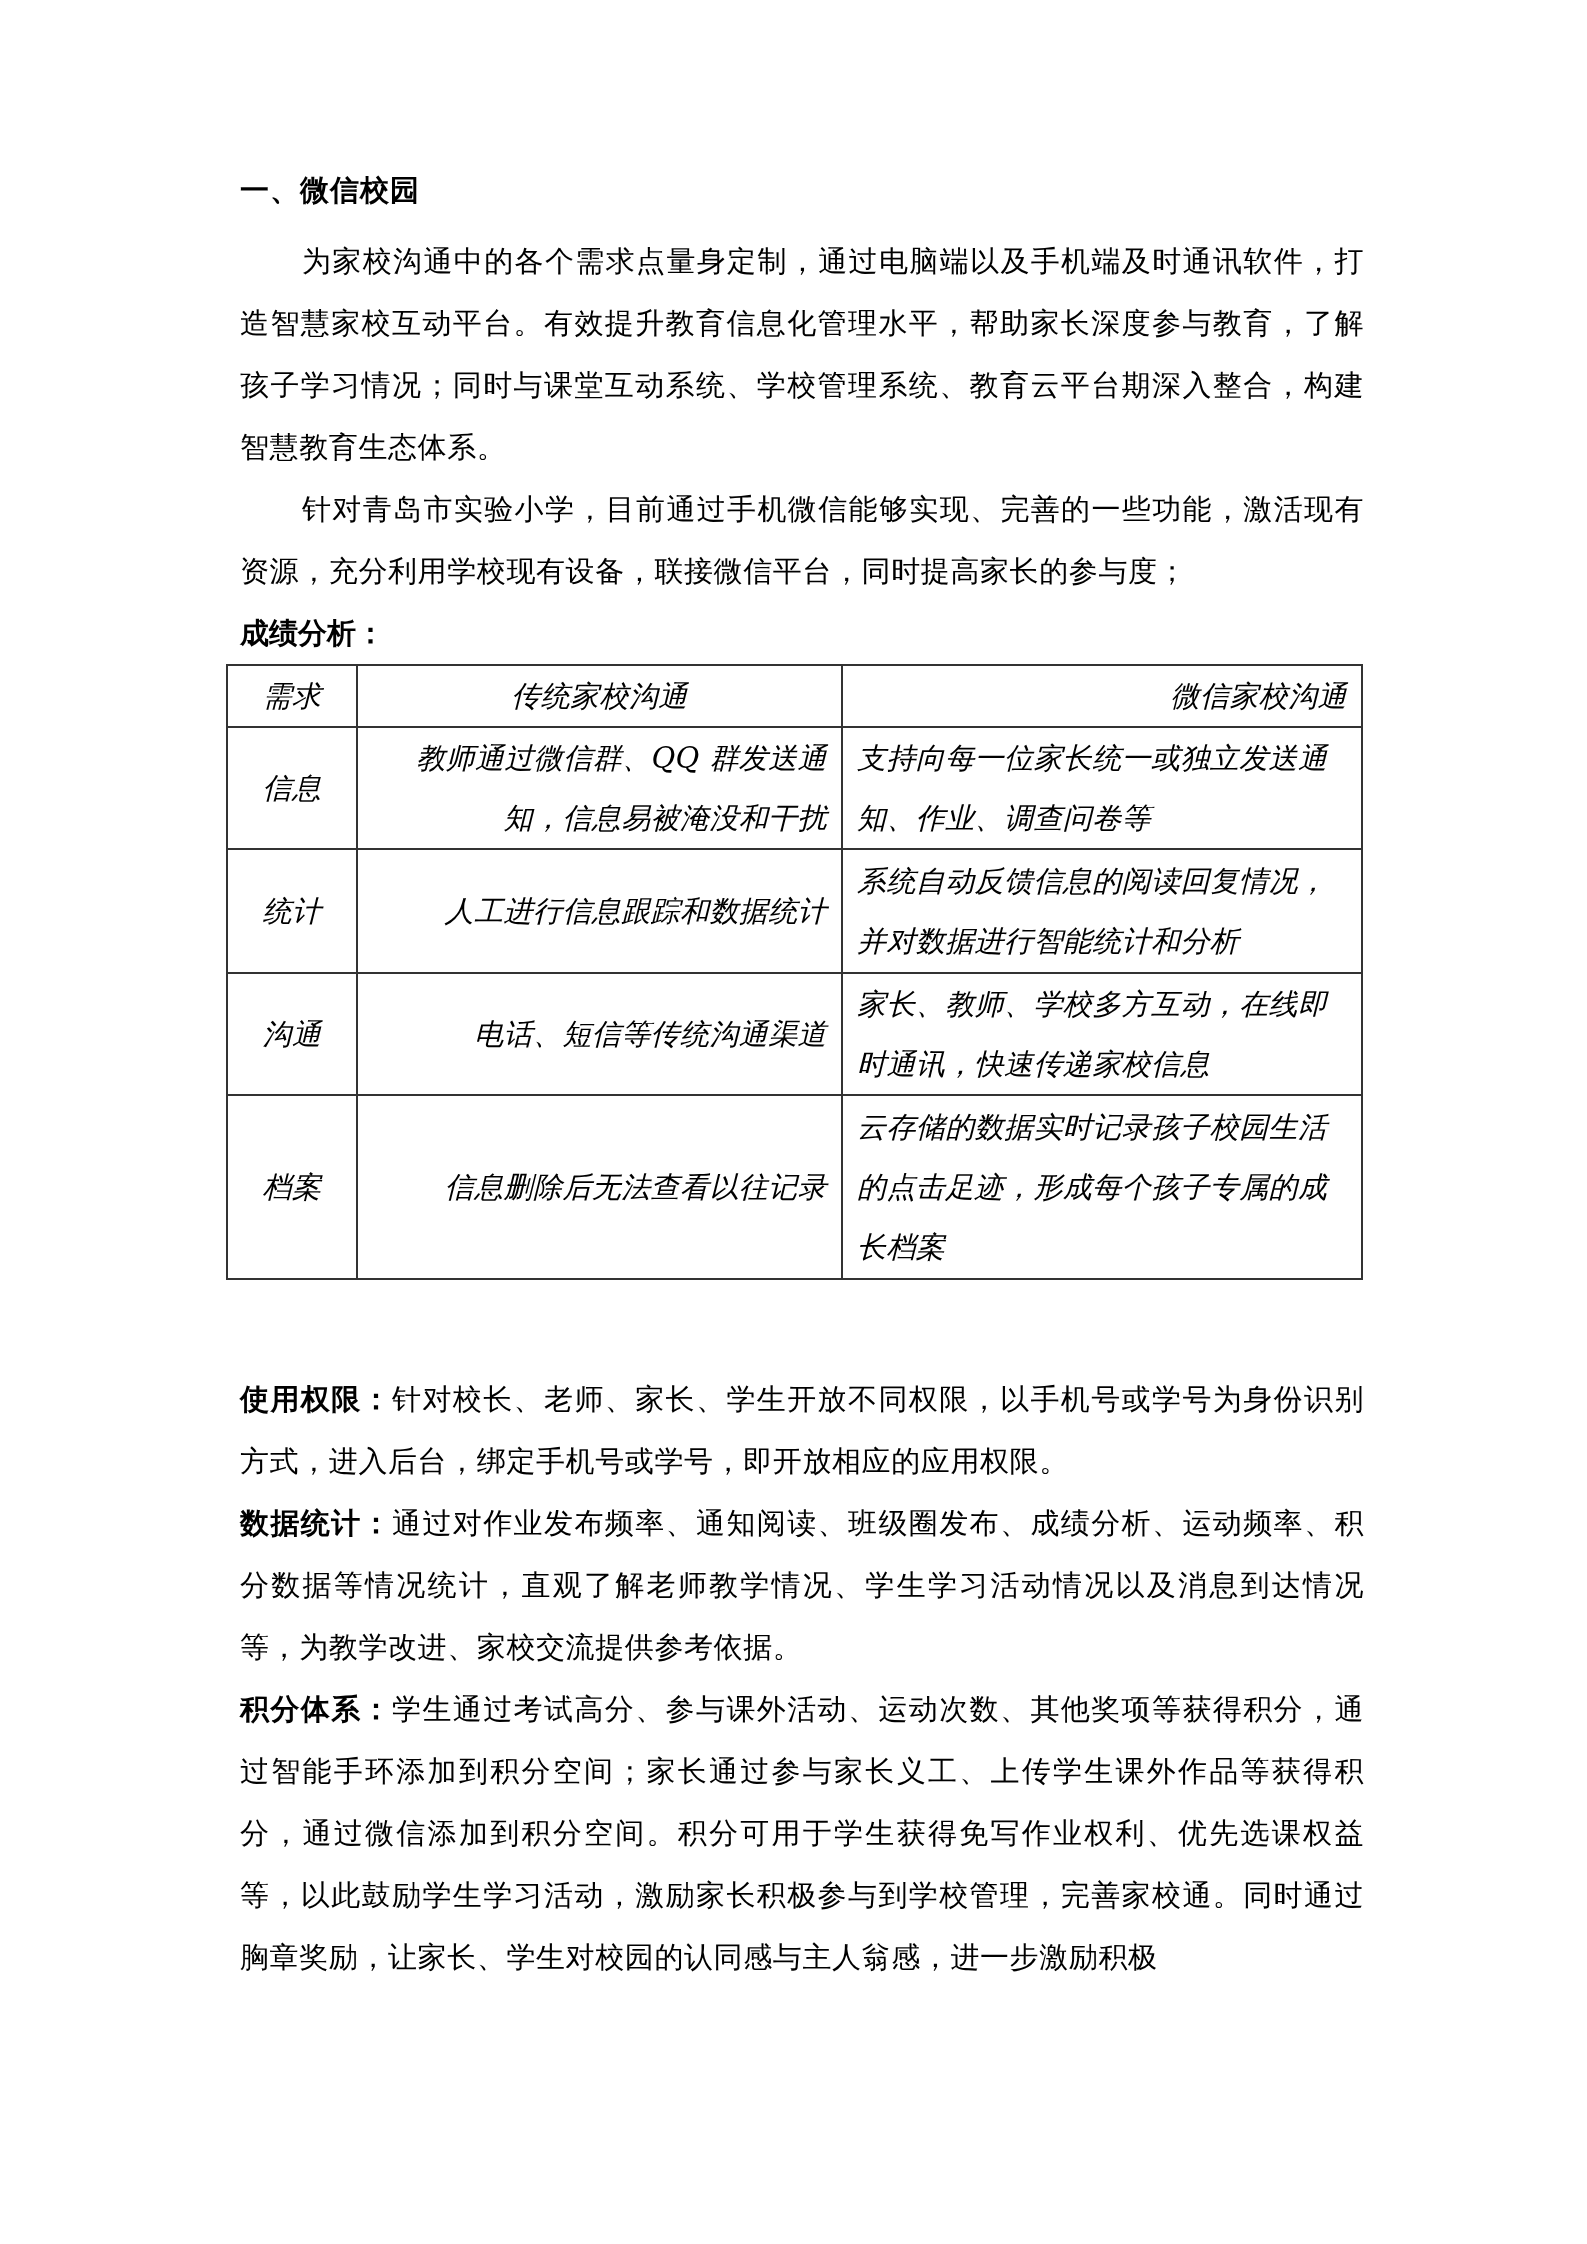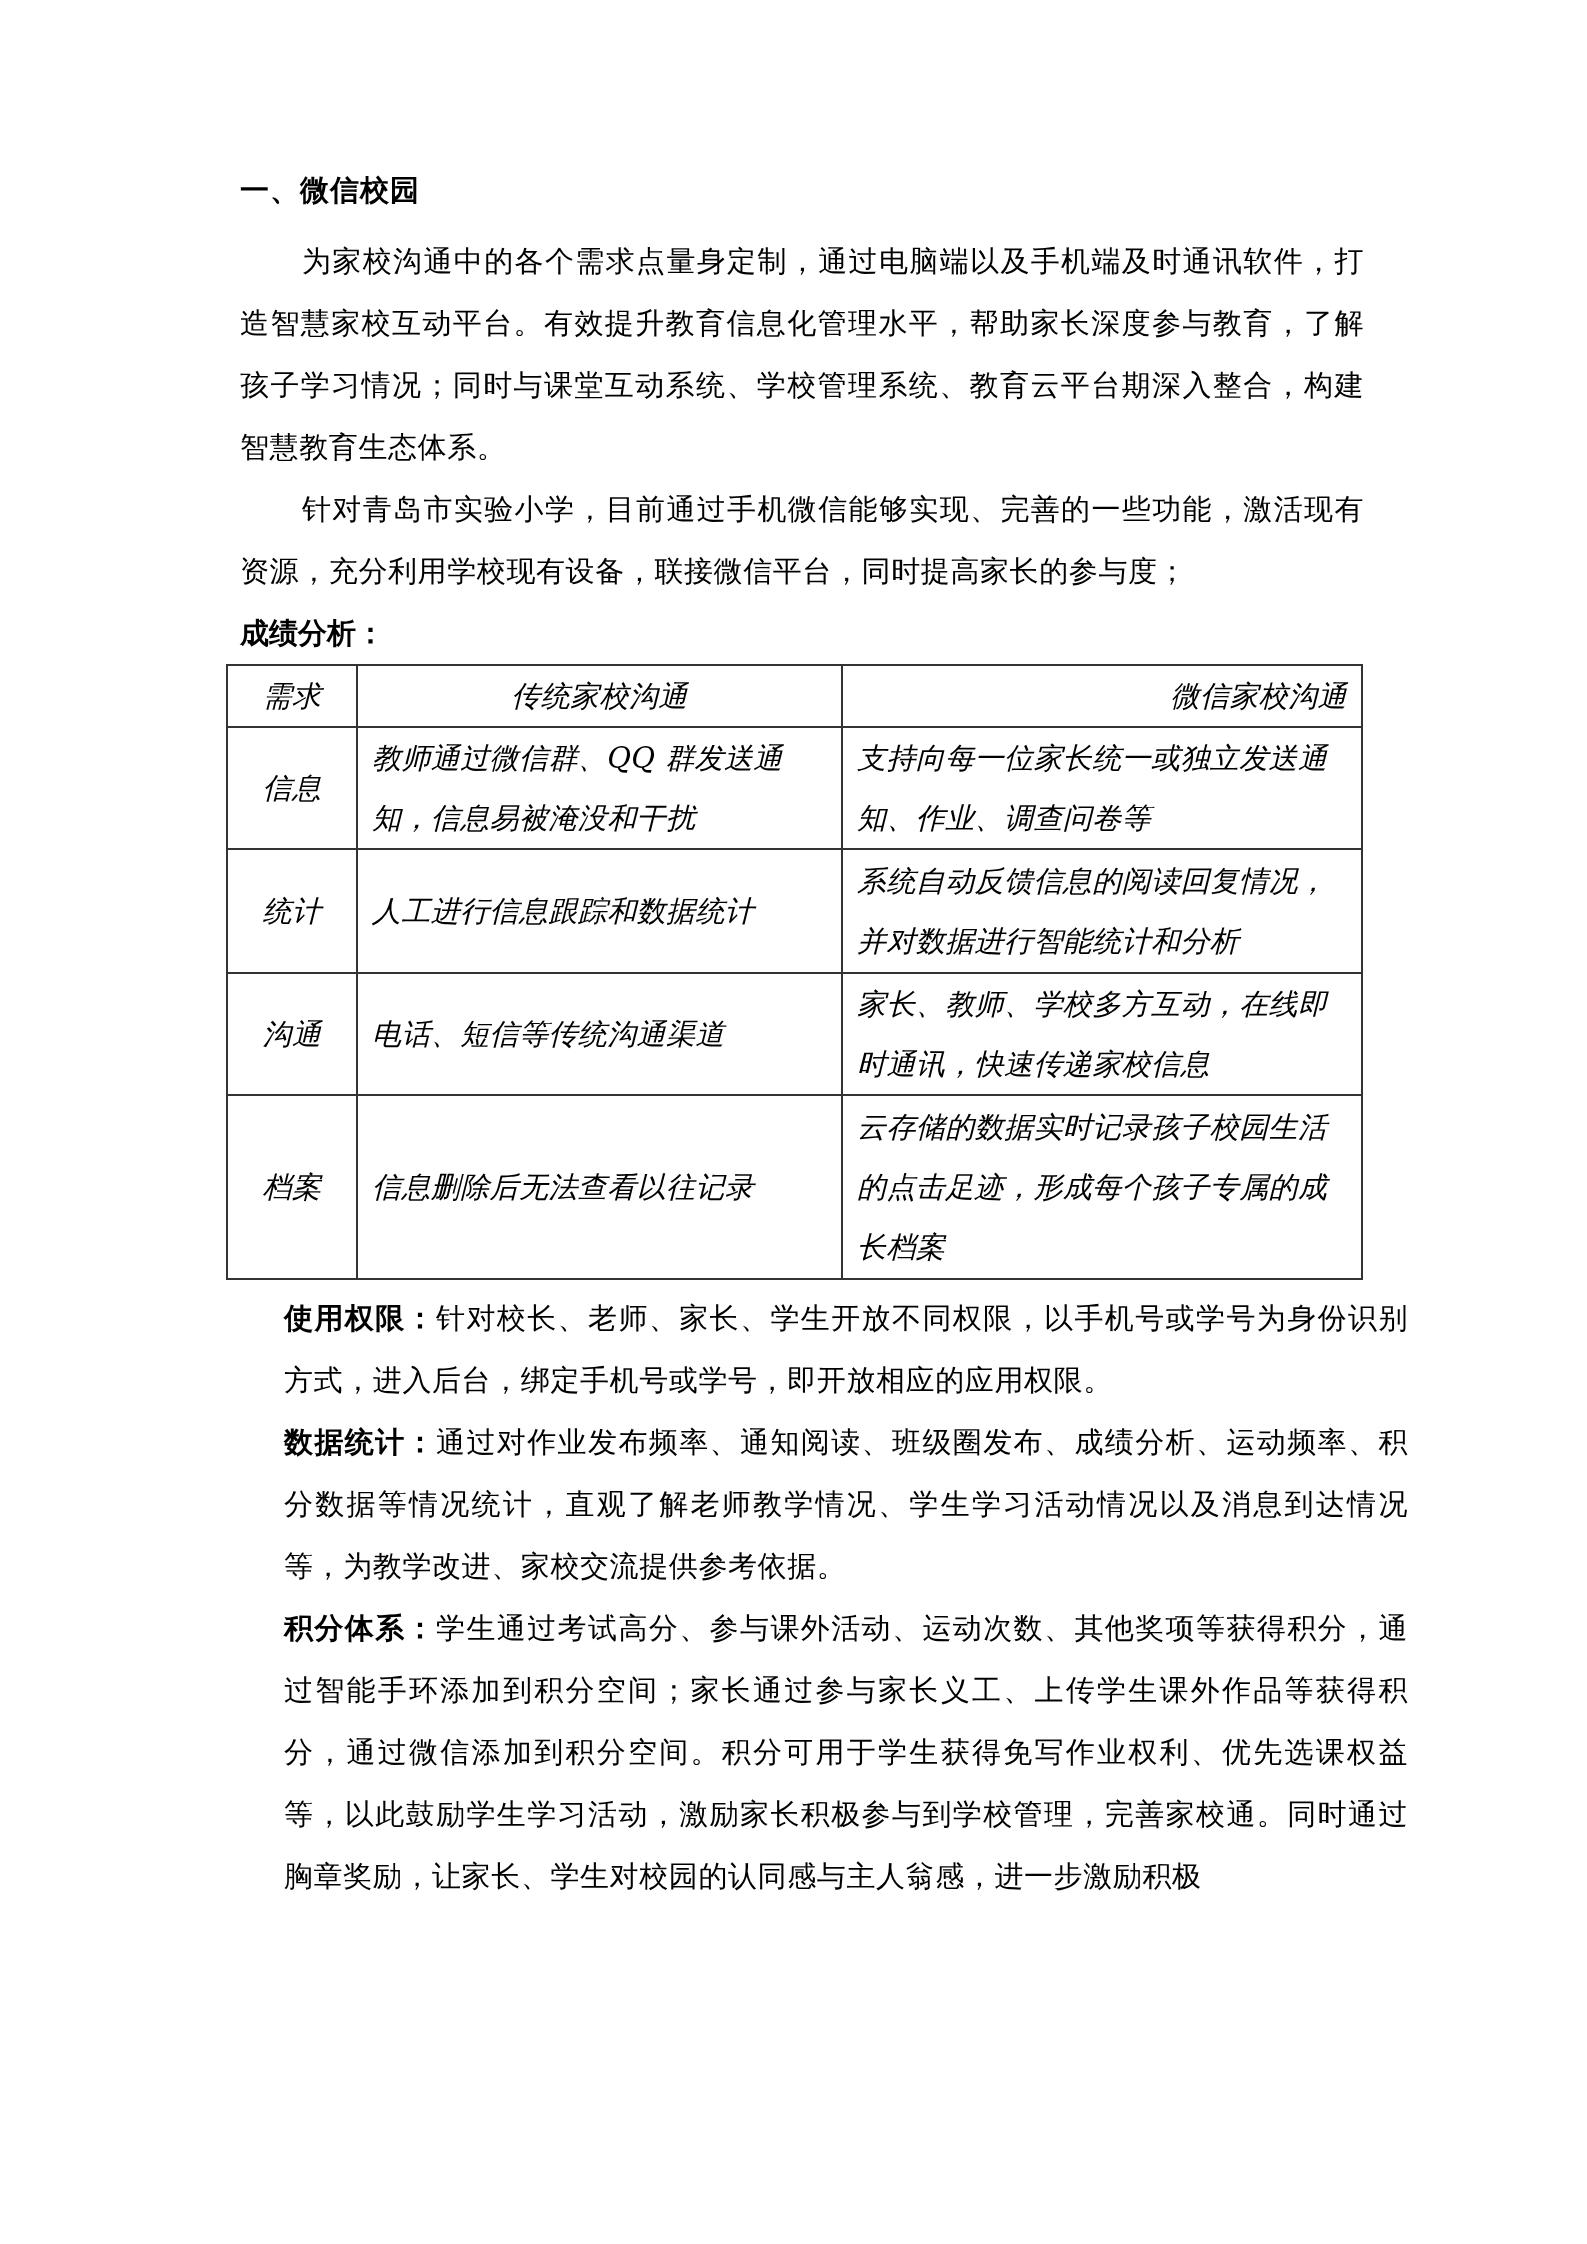--- a/index.html
+++ b/index.html
@@ -67,32 +67,31 @@
       padding: 0 14px;
       line-height: 60px;
       letter-spacing: 0.4px;
       font-style: italic;
     }
     table.req th {
       height: 60px;
       text-align: center;
     }
     .col-need { width: 100px; text-align: center; }
-    .col-trad { width: 455px; text-align: left; }
+    .col-trad { width: 455px; text-align: right; }
     .col-wx { text-align: left; }
     .r1 { height: 122px; padding-left: 30px; }
     .r2 { height: 124px; }
     .r3 { height: 122px; }
     .r4 { height: 184px; }
     .lower {
       position: absolute;
       left: 240px;
-      top: 1287px;
+      top: 1368px;
       width: 1124px;
-      margin-left: 44px;
     }
   </style>
 </head>
 <body>
 
 <div class="page">
   <h1 class="h1">一、微信校园</h1>
   <p class="para indent">为家校沟通中的各个需求点量身定制，通过电脑端以及手机端及时通讯软件，打造智慧家校互动平台。有效提升教育信息化管理水平，帮助家长深度参与教育，了解孩子学习情况；同时与课堂互动系统、学校管理系统、教育云平台期深入整合，构建智慧教育生态体系。</p>
   <p class="para indent">针对青岛市实验小学，目前通过手机微信能够实现、完善的一些功能，激活现有资源，充分利用学校现有设备，联接微信平台，同时提高家长的参与度；</p>
   <p class="subhead">成绩分析：</p>

